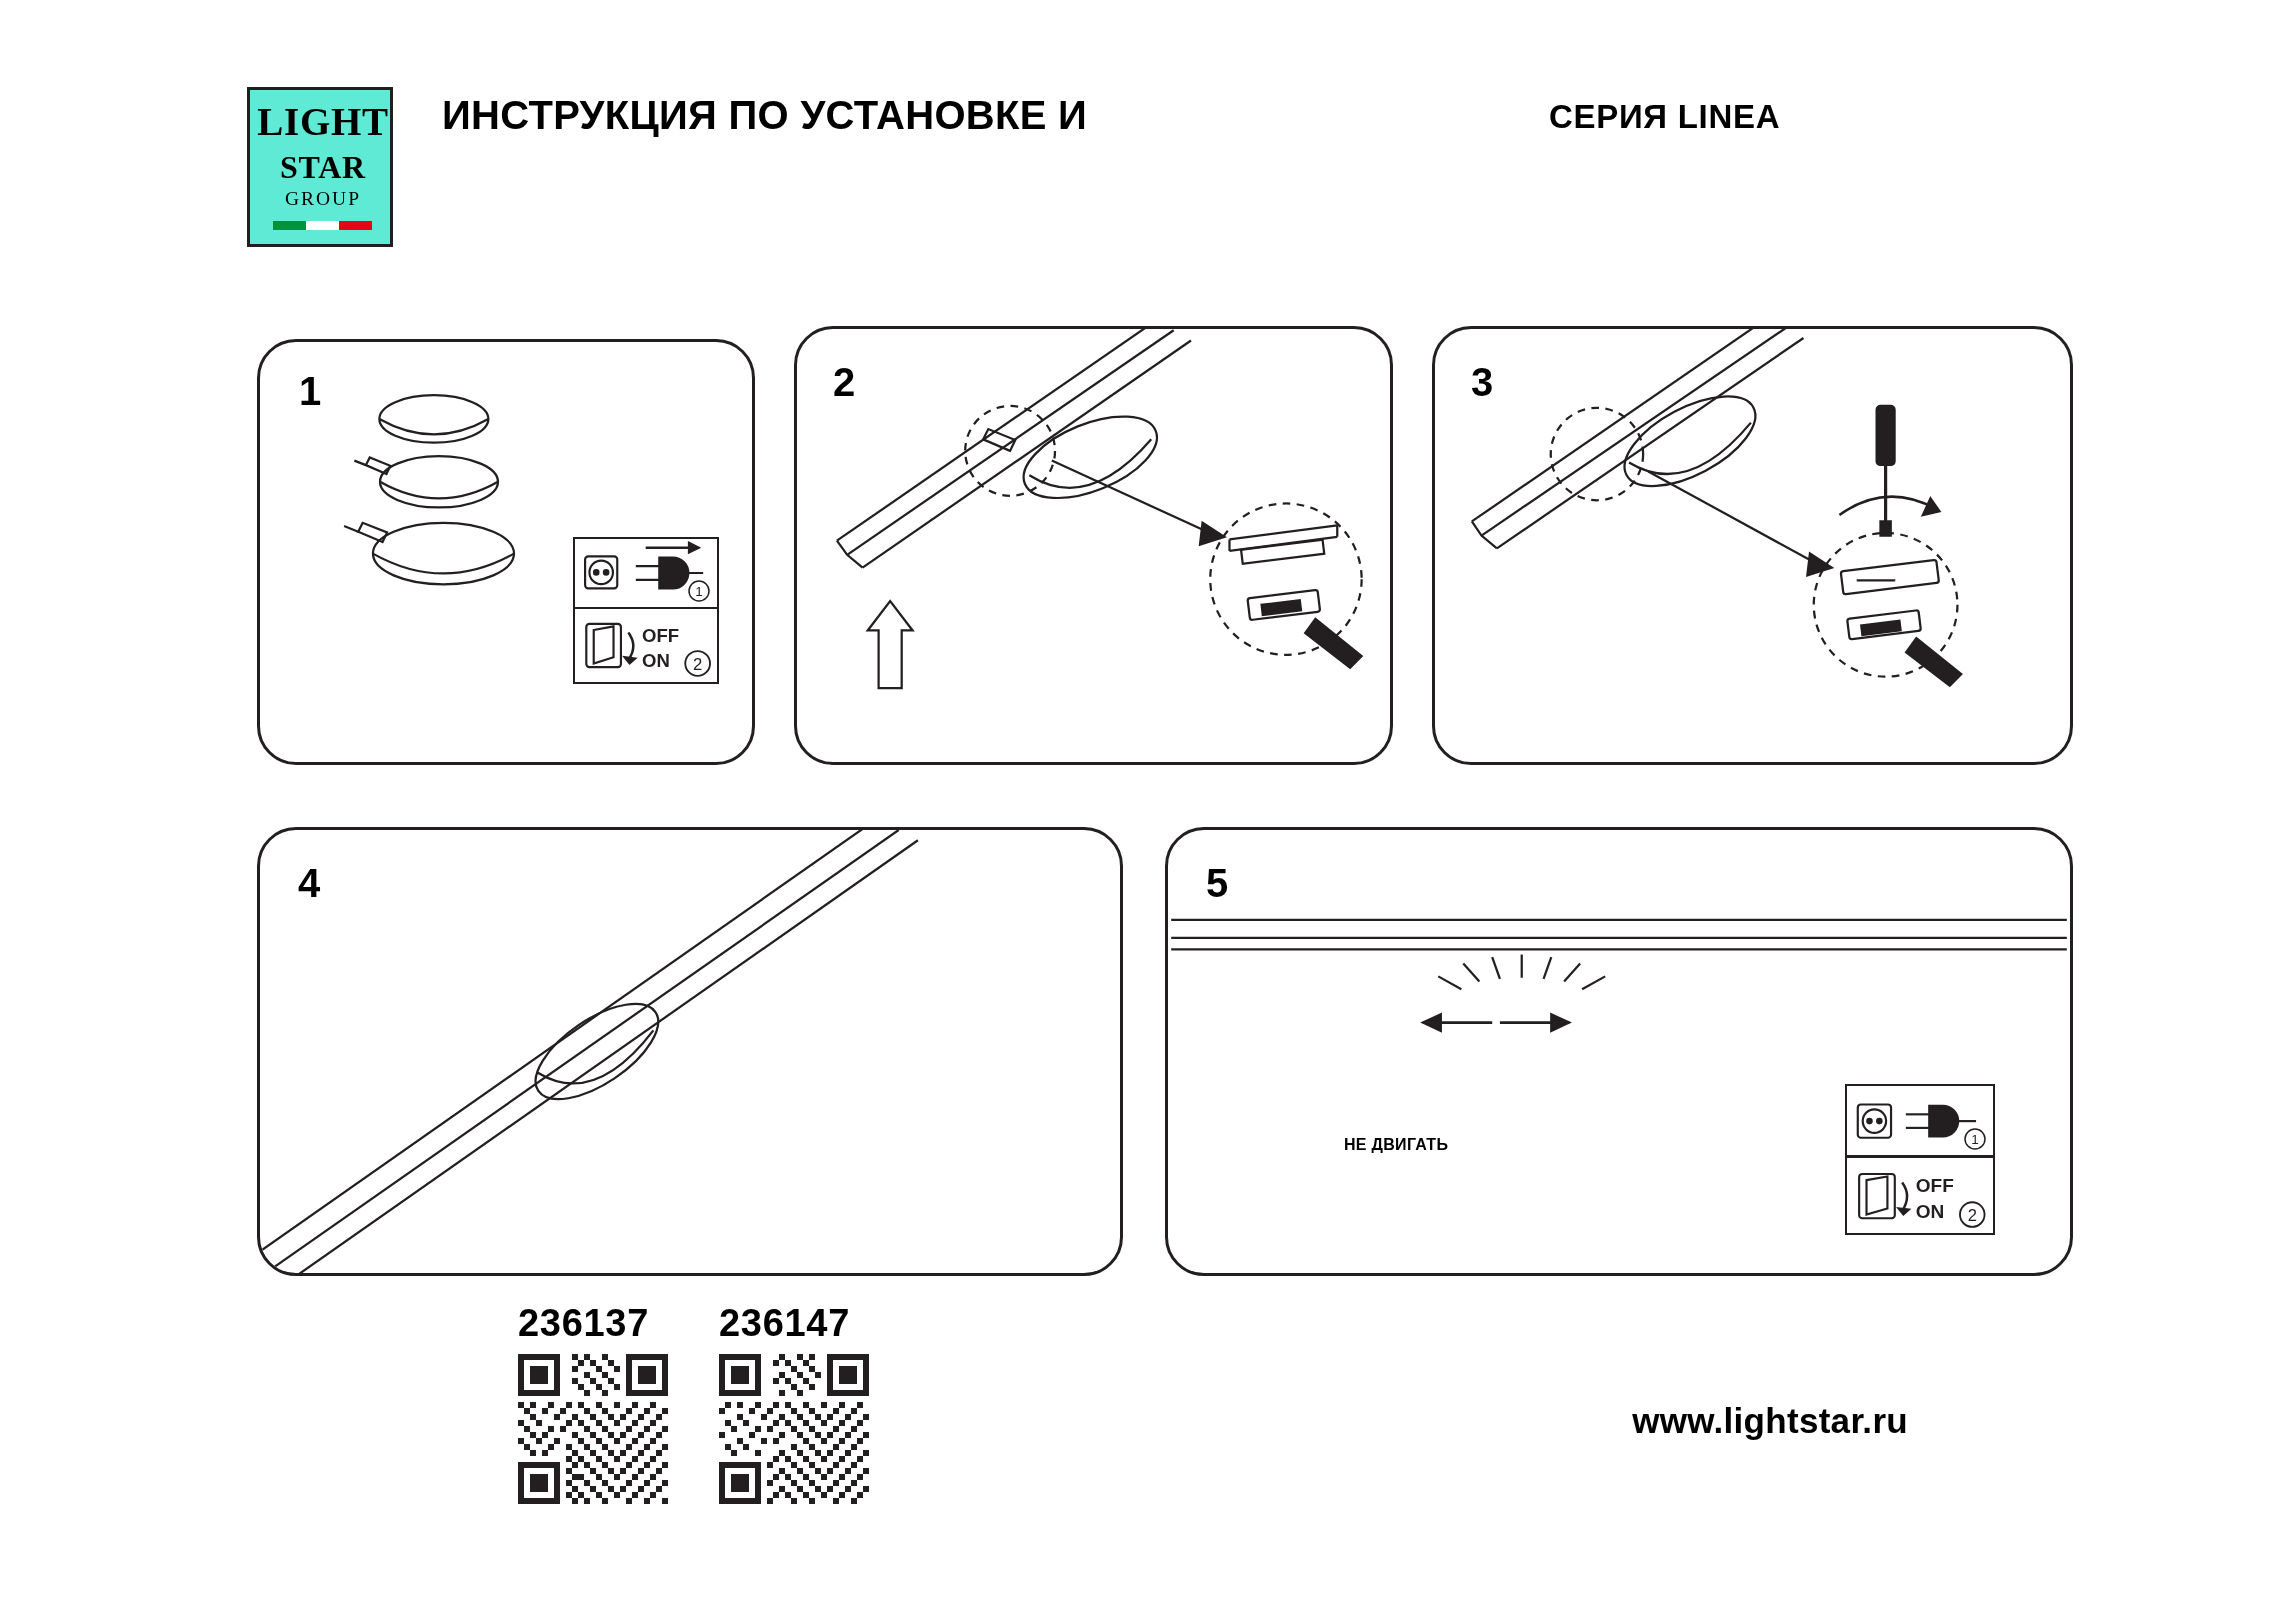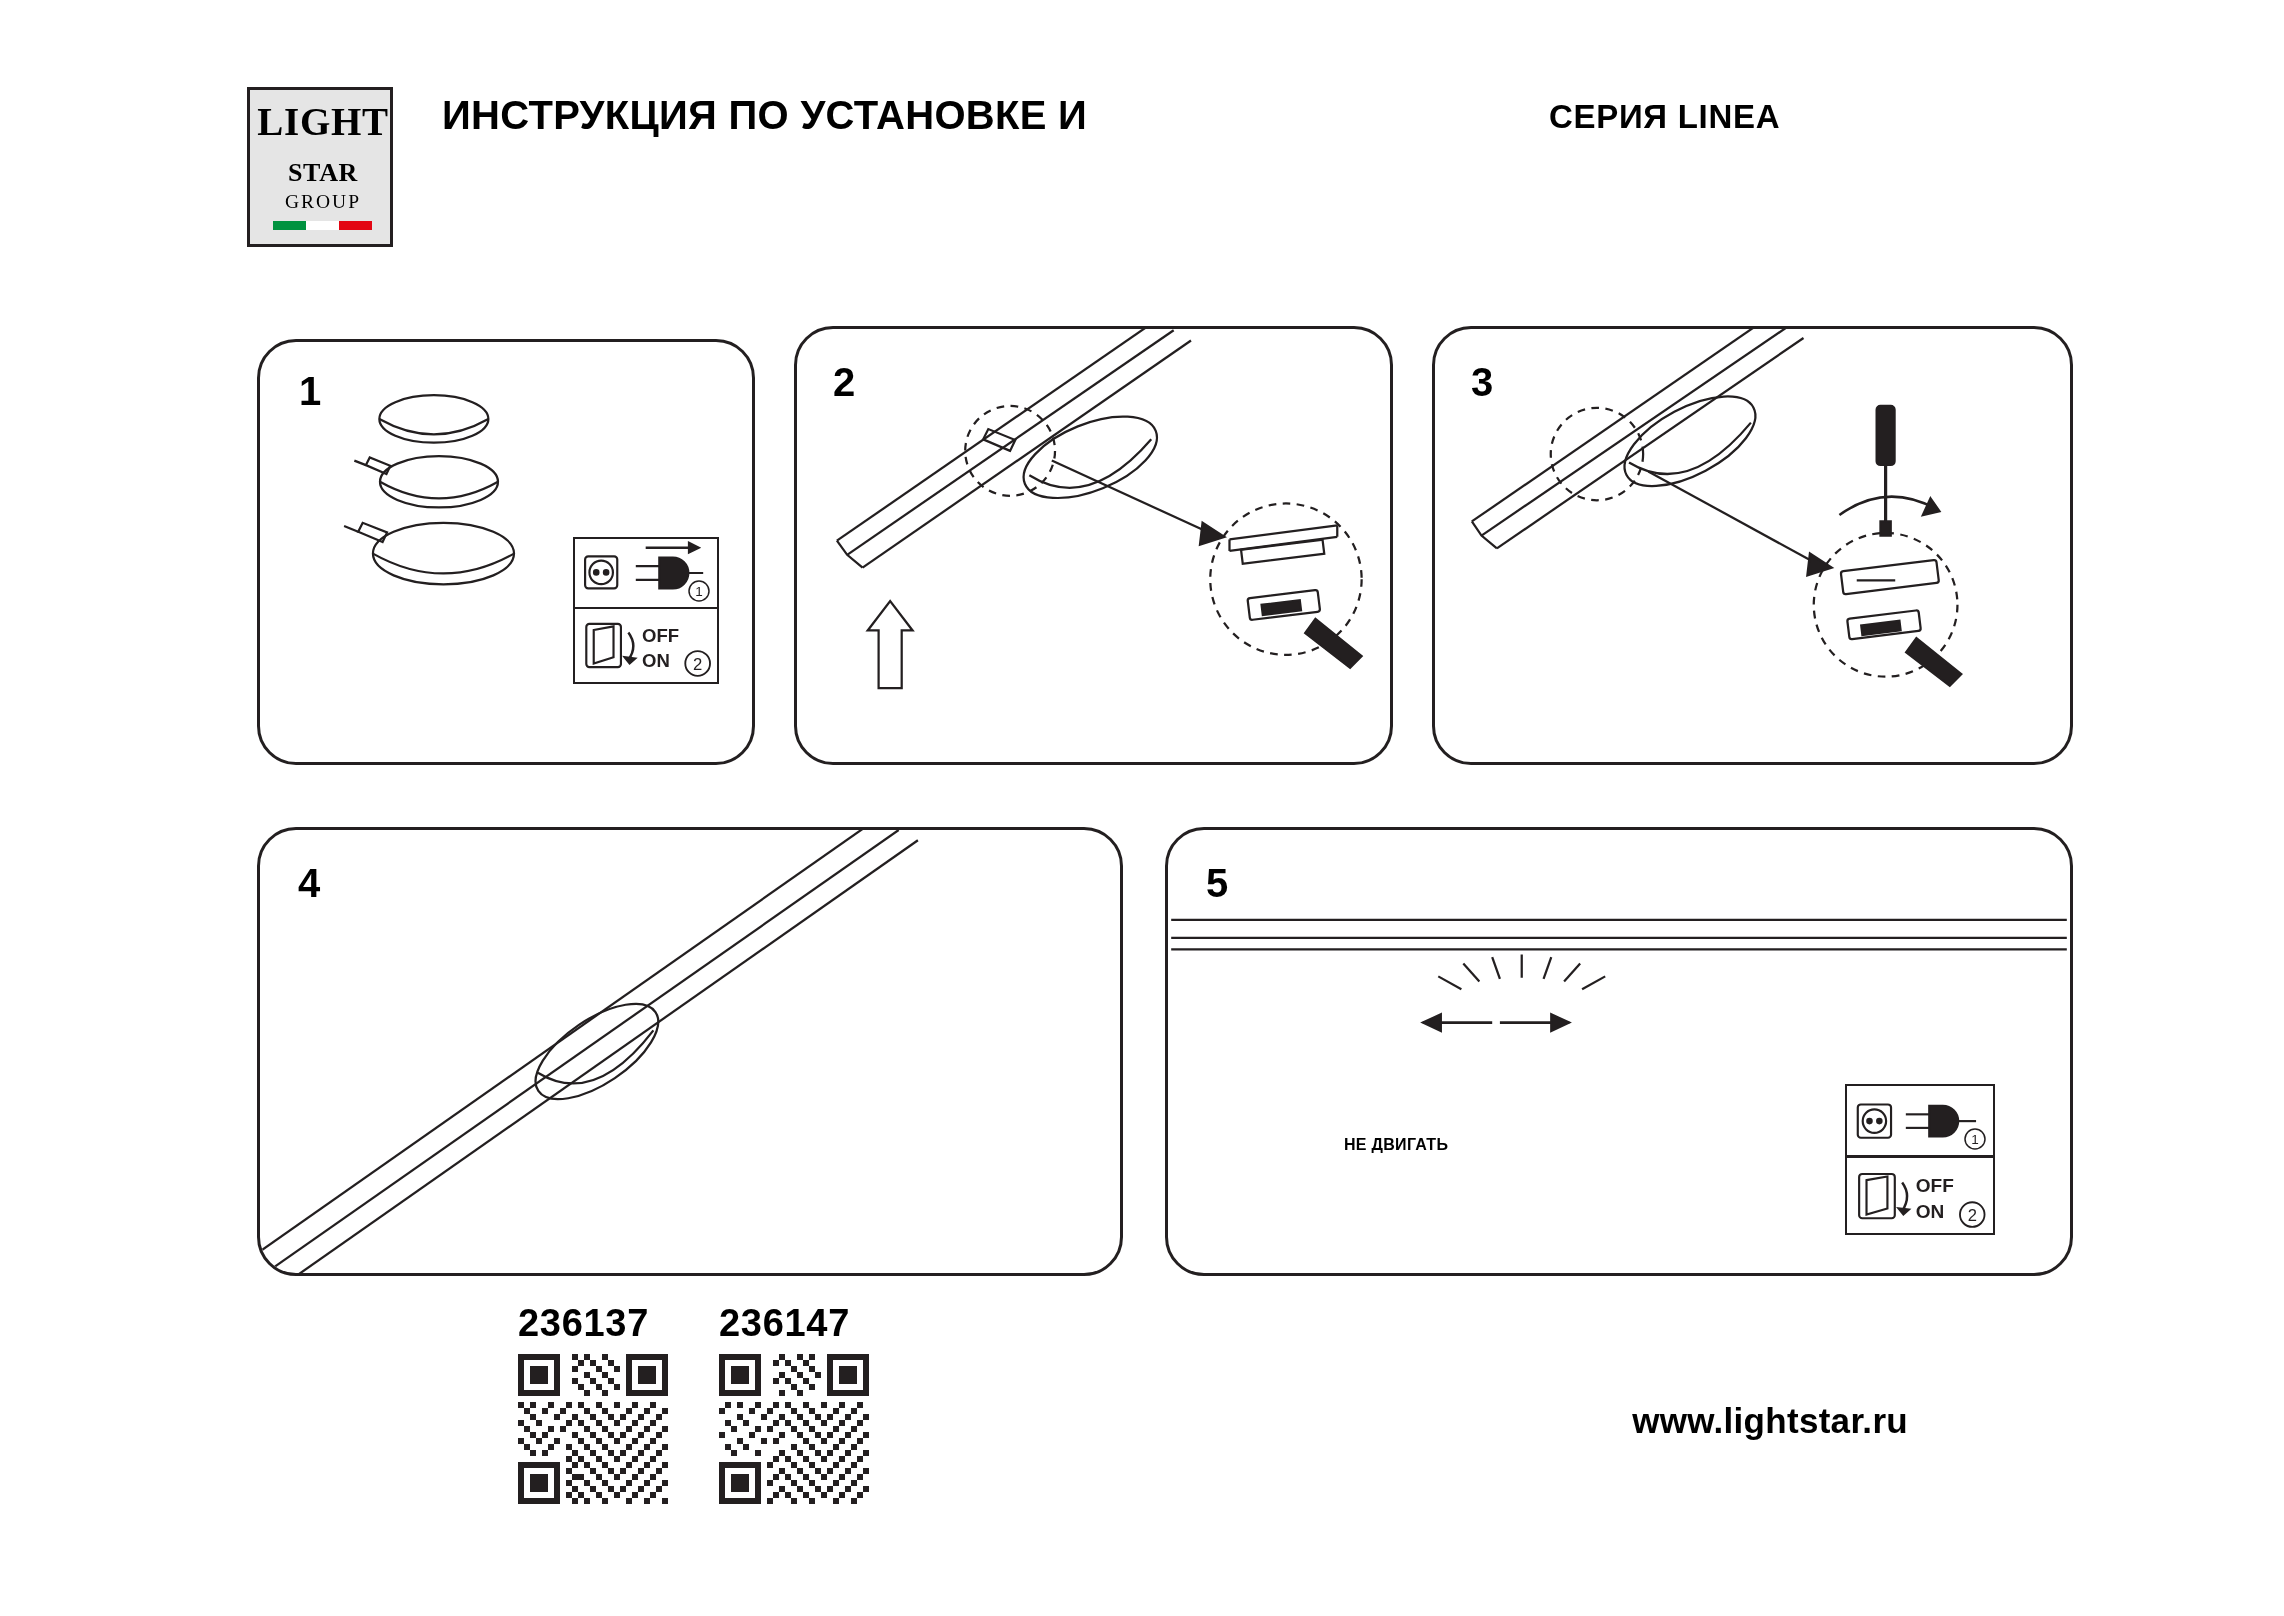--- a/index.html
+++ b/index.html
@@ -32,41 +32,41 @@
     height: 169px;
   }
   .logo-box {
     position: absolute;
     left: 0;
     top: 9px;
     width: 146px;
     height: 160px;
     border: 3.3px solid #231f20;
     box-sizing: border-box;
-    background: #e5e5e5;
+    background: #5eead4;
   }
   .logo-text {
     position: absolute;
     left: 0;
     top: 11.7px;
     width: 146px;
     text-align: center;
     font-family: "Liberation Serif", serif;
     font-weight: bold;
     line-height: 1.0;
     letter-spacing: 0.7px;
   }
   .logo-light {
     font-size: 39px;
     display: block;
   }
   .logo-star {
-    font-size: 26px;
+    font-size: 32px;
     display: block;
-    margin-top: 19px;
+    margin-top: 10px;
   }
   .logo-group {
     font-size: 19.5px;
     display: block;
     margin-top: 6.5px;
     font-weight: normal;
     letter-spacing: 2px;
   }
   .logo-flag {
     position: absolute;

